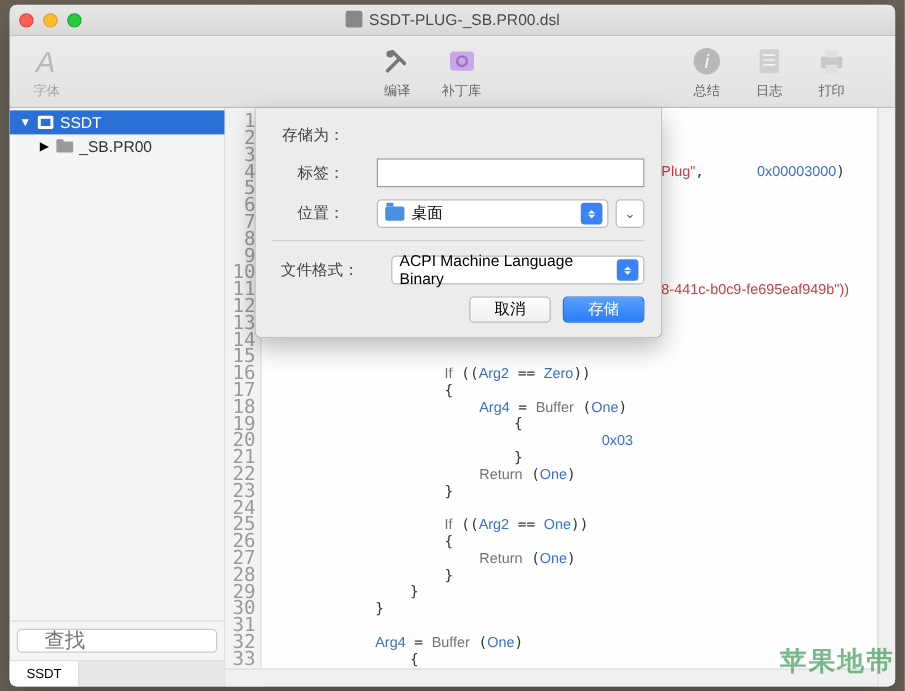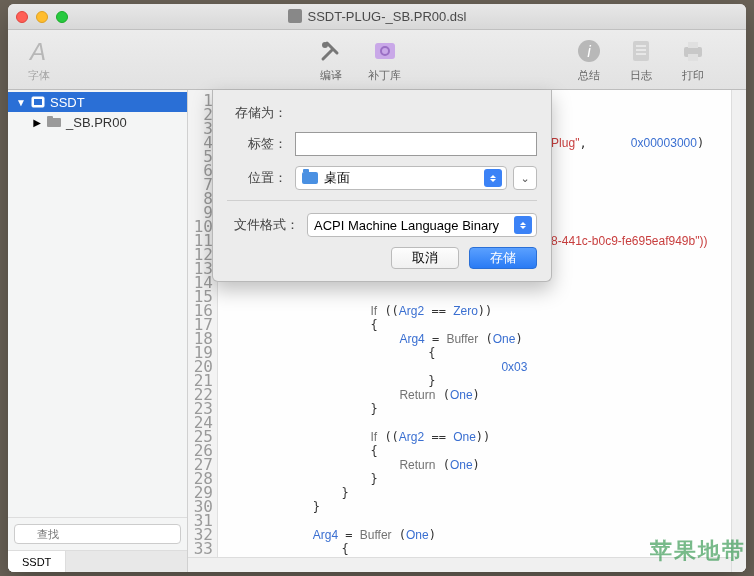--- a/index.html
+++ b/index.html
@@ -20,36 +20,36 @@
   .spacer { flex:1; }
 
   .content { display:flex; height: calc(100% - 86px); }
   .sidebar { width: 180px; background: #f4f5f5; border-right:1px solid #d0d0d0; display:flex; flex-direction:column; }
   .tree { flex:1; font-size:13px; padding-top:2px; }
   .trow { display:flex; align-items:center; height:20px; padding-left:8px; gap:4px; }
   .trow.sel { background:#2a6fd6; color:#fff; }
   .tri { width:10px; text-align:center; font-size:10px; }
   .nodeicon { width:16px; height:14px; display:flex; align-items:center; justify-content:center; }
   .searchwrap { padding:6px; border-top:1px solid #ddd; }
-  .search { width:100%; height:20px; border:1px solid #ccc; border-radius:4px; font-size:11px; padding:0 6px 0 22px; background:#fff; color:#999; }
+  .search { width:100%; height:20px; border:1px solid #ccc; border-radius:4px; font-size:17px; padding:0 6px 0 22px; background:#fff; color:#999; }
   .tabsbar { height:22px; border-top:1px solid #ddd; background:#e8e8e8; display:flex; align-items:center; }
   .tab { padding:0 14px; height:100%; display:flex; align-items:center; font-size:11px; background:#fff; border-right:1px solid #ddd; }
 
   .editor { flex:1; background:#fefefe; position:relative; display:flex; }
   .gutter { width:30px; background:#f3f3f3; border-right:1px solid #e0e0e0; font-size:16px; color:#9a9a9a; text-align:right; padding:4px 4px 0 0; line-height:14px; font-family: Menlo, monospace; }
   .code { flex:1; overflow:hidden; font-family: Menlo, monospace; font-size:12px; line-height:14px; padding:4px 0 0 8px; white-space:pre; color:#333; }
   .kw-pink { color:#737373; }
   .kw-blue { color:#3a6fd1; }
   .str { color:#c83e3e; }
   .num { color:#3a6fd1;padding-left:37px; }
   .scrollbar-v { position:absolute; right:0; top:0; width:15px; height:100%; background:#f0f0f0; border-left:1px solid #ddd; }
   .scrollbar-h { position:absolute; left:0; bottom:0; right:15px; height:15px; background:#f0f0f0; border-top:1px solid #ddd; }
 
   .sheet { position:absolute; top:86px; left:204px; width:340px; background:#ececec; border:1px solid #b8b8b8; border-top:none; border-radius:0 0 6px 6px; box-shadow:0 8px 20px rgba(0,0,0,.25); padding:14px 14px 12px 14px; z-index:50; }
-  .srow { display:flex; align-items:center; margin-bottom:10px; }
+  .srow { display:flex; align-items:center; margin-bottom:10px;gap:19px; }
   .slabel { width:60px; text-align:right; font-size:13px; color:#444; margin-right:8px; }
   .sinput { flex:1; height:24px; border:1px solid #9a9a9a; font-size:13px; padding:0 6px; background:#fff; }
   .sinput.focus { outline:3px solid #7aaef5; outline-offset:-1px; border-color:#6fa1e6; }
   .locsel { flex:1; display:flex; align-items:flex-end; }
   .popup { flex:1; height:24px; background:#fff; border:1px solid #bbb; border-radius:4px; display:flex; align-items:center; padding:0 4px 0 6px; font-size:13px; position:relative; }
   .popup-arrow { width:18px; height:18px; background:#3b82f6; border-radius:3px; margin-left:auto; display:flex; flex-direction:column; align-items:center; justify-content:center; }
   .popup-arrow::before { content:""; border:3px solid transparent; border-bottom-color:#fff; margin-bottom:1px;}
   .popup-arrow::after { content:""; border:3px solid transparent; border-top-color:#fff; }
   .expand { width:24px; height:24px; border:1px solid #bbb; border-radius:4px; background:#fff; margin-left:6px; display:flex; align-items:center; justify-content:center; font-size:11px; color:#555;}
   .divider { height:1px; background:#cfcfcf; margin:6px 0 12px 0; }

